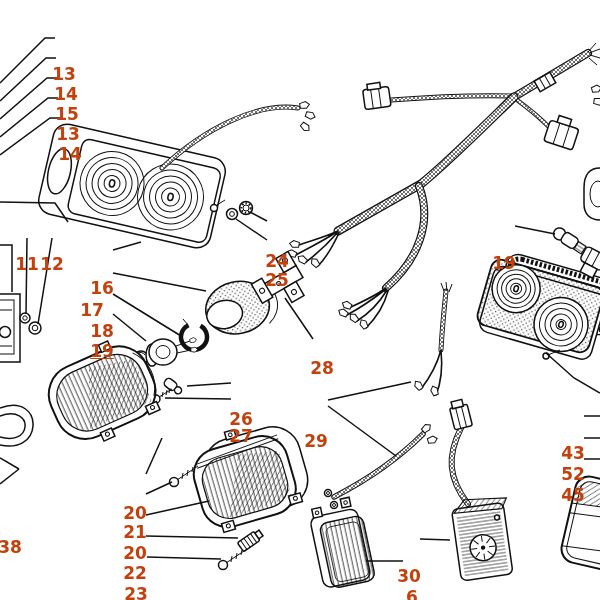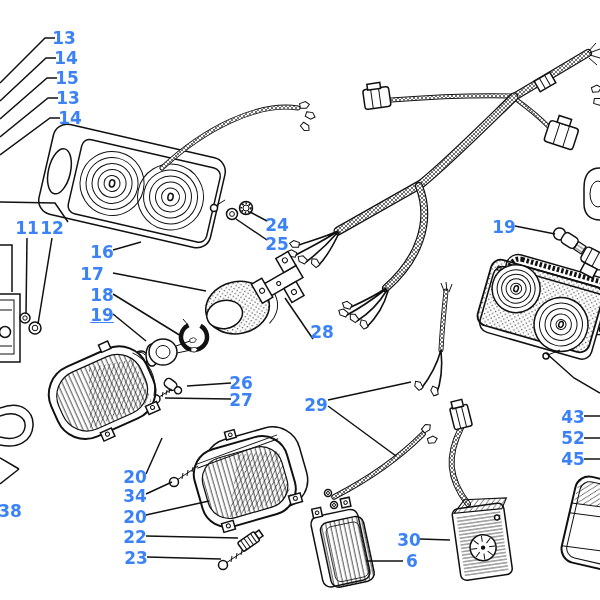--- a/index.html
+++ b/index.html
@@ -1,21 +1,21 @@
 <!DOCTYPE html>
 <html><head>
 <meta charset="utf-8">
 <style>
   html,body{margin:0;padding:0;background:#fff;}
   #stage{position:relative;width:600px;height:600px;background:#fff;overflow:hidden;
          font-family:"DejaVu Sans",sans-serif;}
   #art-svg,#leader-svg{position:absolute;left:0;top:0;}
   #callout-layer{position:absolute;left:0;top:0;width:600px;height:600px;pointer-events:none;}
   .callout{position:absolute;transform:translate(-50%,-50%);
-           font:700 17px "DejaVu Sans",sans-serif;color:#3b82f6;white-space:nowrap;}
+           font:700 17px "DejaVu Sans",sans-serif;color:#c2410c;white-space:nowrap;margin-top:36px;}
   .leader{fill:none;stroke:#111;stroke-width:1.5;}
   .ln{fill:none;stroke:#111;stroke-width:1.5;}
   .tn{fill:none;stroke:#111;stroke-width:1;}
   .wh{fill:#fff;stroke:#111;stroke-width:1.5;}
   .co{fill:none;stroke:#111;stroke-linecap:round;}
   .cw{fill:none;stroke:#fff;stroke-linecap:round;}
   .ct{fill:none;stroke:url(#braidP);stroke-linecap:round;}
   .wire{fill:none;stroke:#111;stroke-width:1.6;stroke-linecap:round;}
   .sp{fill:#fff;stroke:#111;stroke-width:1;}
 </style>
@@ -403,21 +403,21 @@
       <span class="callout" style="left: 92px; top: 274px; text-align: center;">17</span>
       <span class="callout" style="left: 102px; top: 295px;">18</span>
       <span class="callout" style="left: 102px; top: 315px; text-decoration: underline;">19</span>
       <span class="callout" style="left: 277px; top: 225px;">24</span>
       <span class="callout" style="left: 277px; top: 244px;">25</span>
       <span class="callout" style="left: 322px; top: 332px;">28</span>
       <span class="callout" style="left: 241px; top: 383px;">26</span>
       <span class="callout" style="left: 241px; top: 400px;">27</span>
       <span class="callout" style="left: 316px; top: 405px;">29</span>
       <span class="callout" style="left: 135px; top: 477px;">20</span>
-      <span class="callout" style="left: 135px; top: 496px;">34</span>
+      <span class="callout" style="left: 135px; top: 496px;">21</span>
       <span class="callout" style="left: 135px; top: 517px;">20</span>
       <span class="callout" style="left: 135px; top: 537px; text-align: center;">22</span>
       <span class="callout" style="left: 136px; top: 558px;">23</span>
       <span class="callout" style="left: 10px; top: 511px;">38</span>
       <span class="callout" style="left: 504px; top: 227px;">19</span>
       <span class="callout" style="left: 409px; top: 540px;">30</span>
       <span class="callout" style="left: 412px; top: 561px;">6</span>
       <span class="callout" style="left: 573px; top: 417px;">43</span>
       <span class="callout" style="left: 573px; top: 438px;">52</span>
       <span class="callout" style="left: 573px; top: 459px;">45</span>

